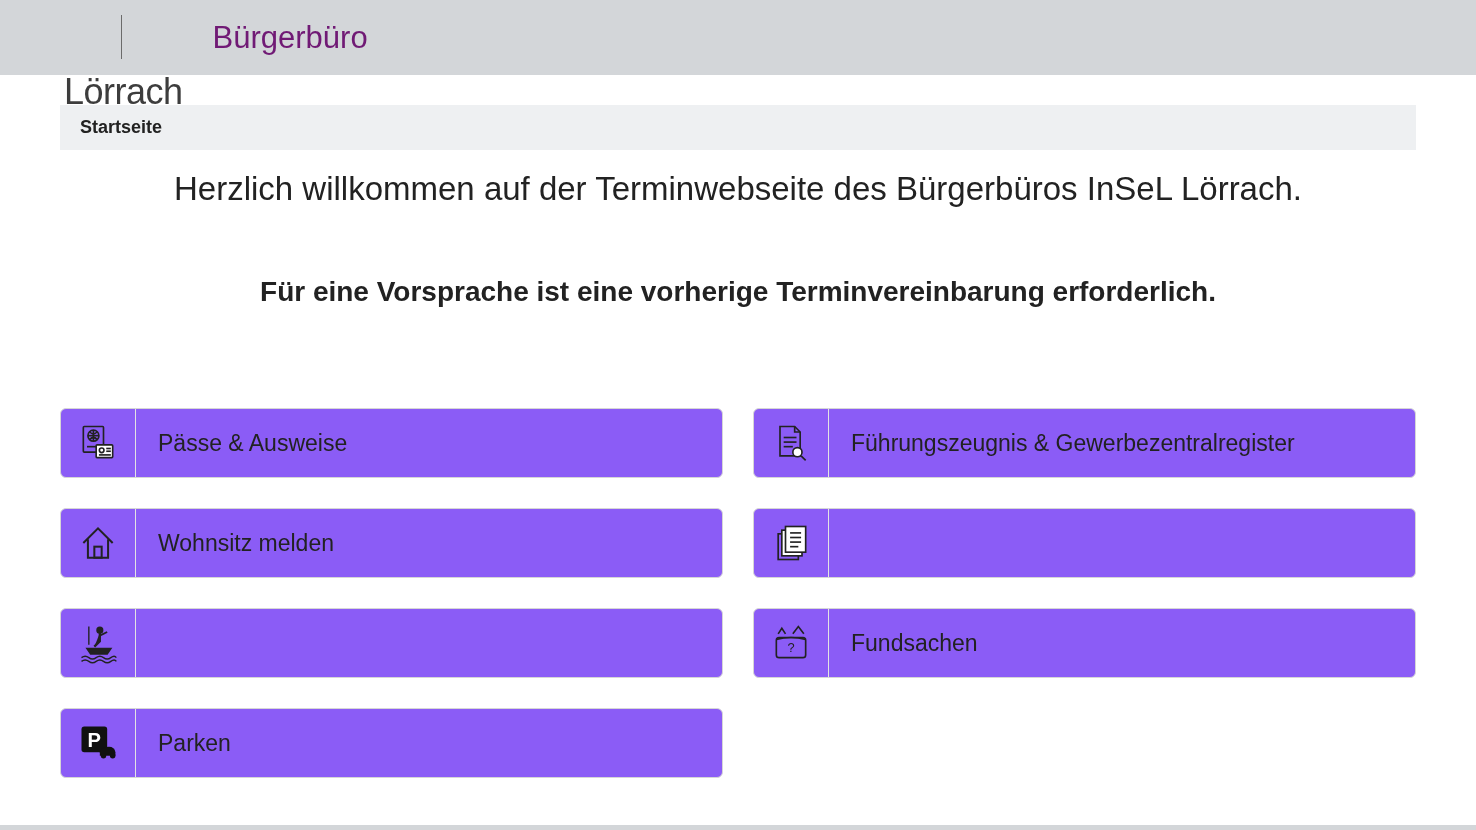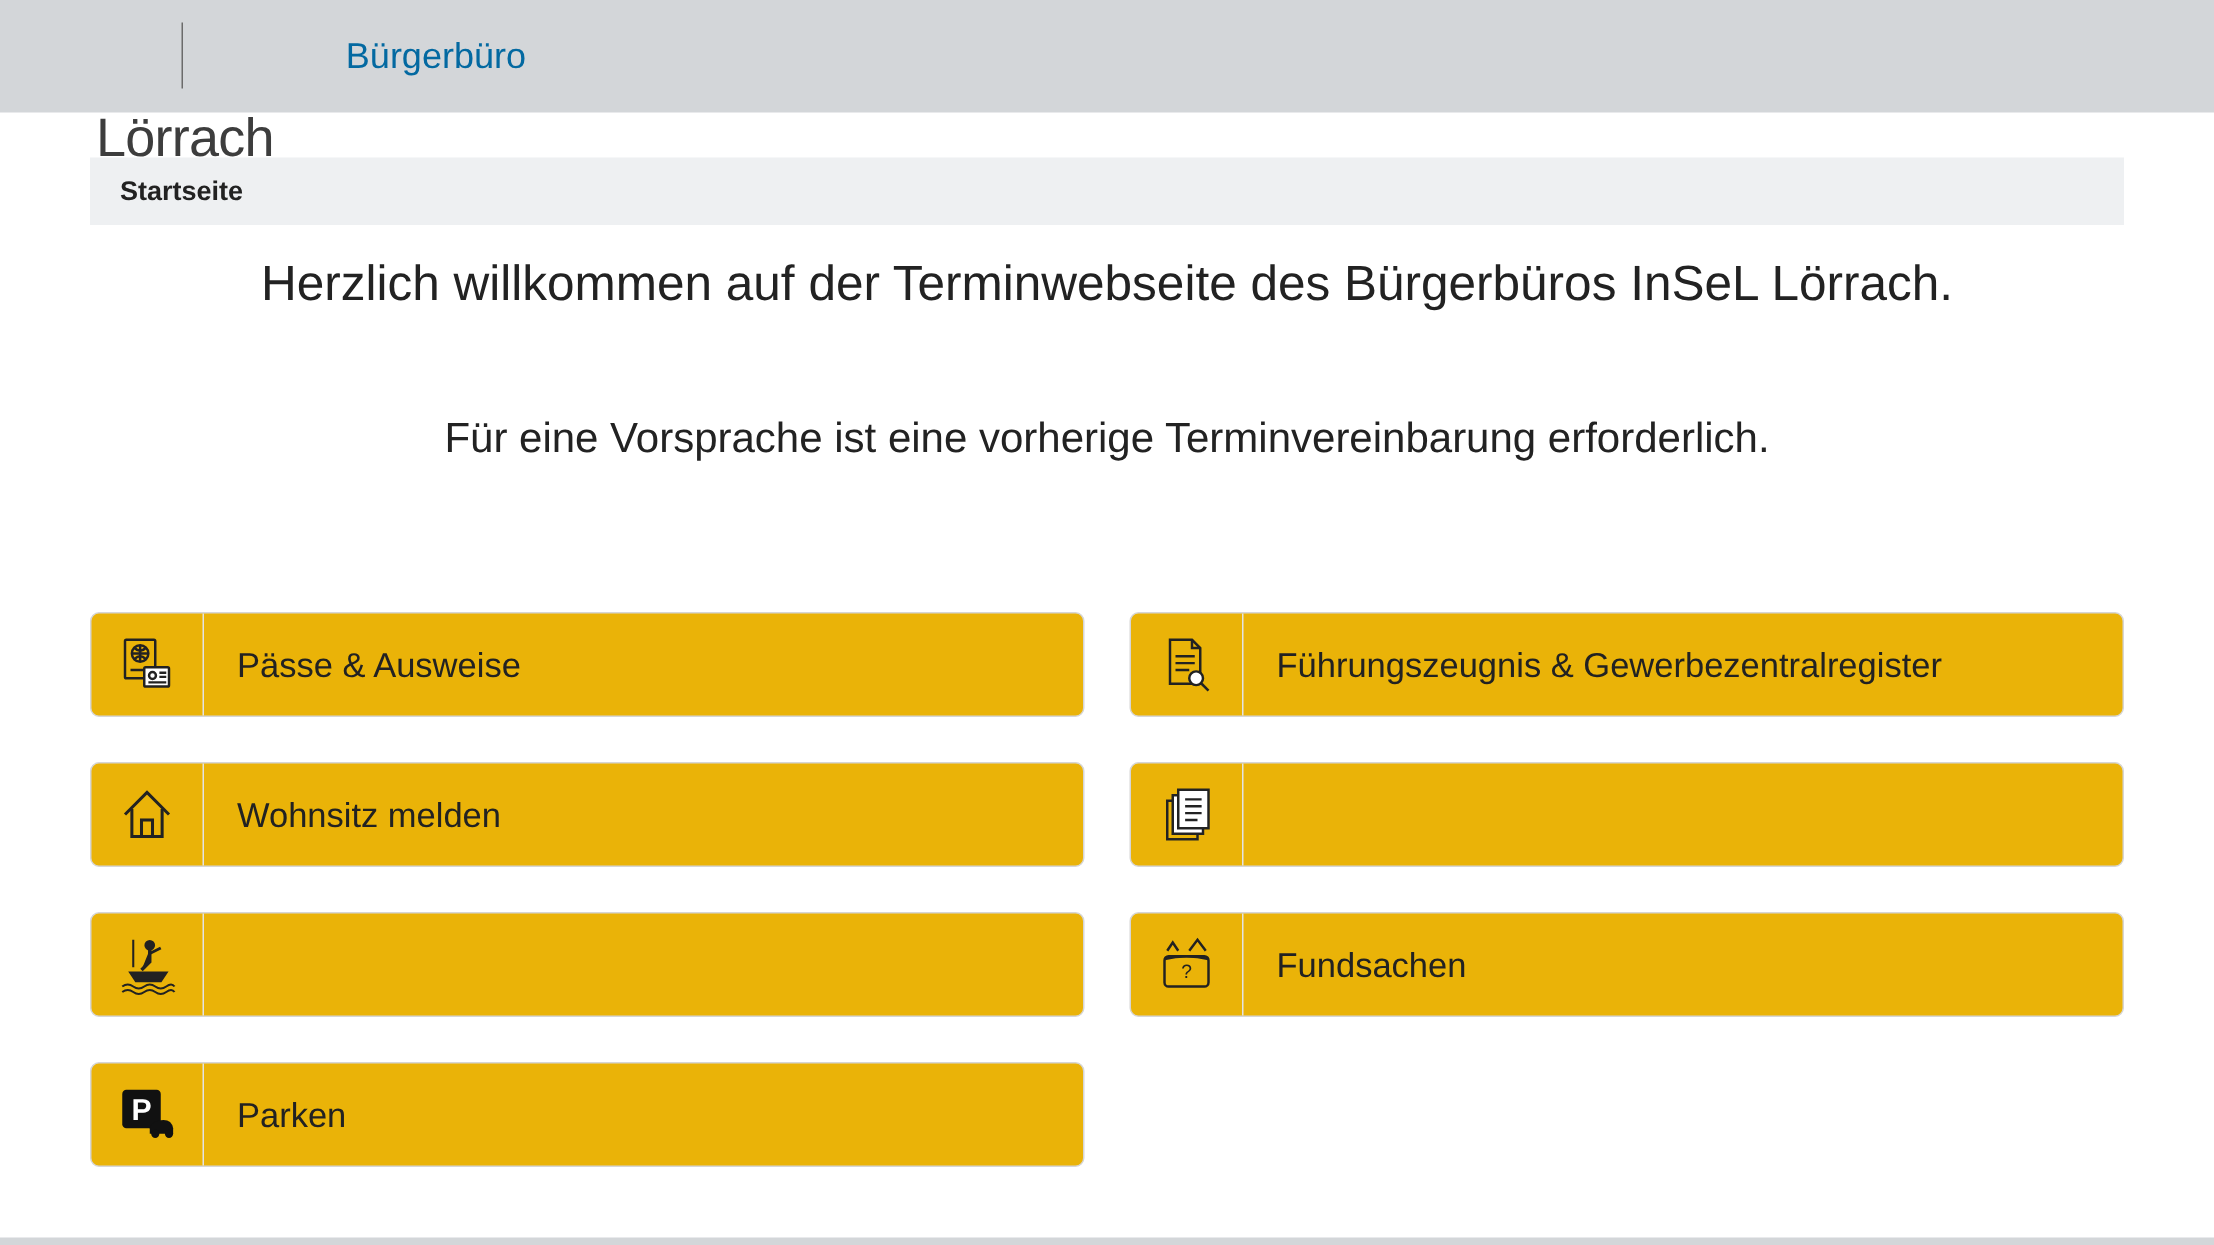--- a/index.html
+++ b/index.html
@@ -36,24 +36,24 @@
       background: #6b6b6b;
       margin: 0 4px 0 0;
     }
     .logo-text {
       font-size: 36px;
       font-weight: 400;
       color: #3d3d3d;
       letter-spacing: -0.5px;
     }
     .header-title {
-      font-size: 24px;
+      font-size: 31px;
       font-weight: 400;
-      color: #0369a1;
-      margin-left: 48px;
+      color: #701a75;
+      margin-left: 30px;
     }
     .content {
       padding: 30px 60px 15px 60px;
     }
     .breadcrumb {
       background: #eef0f2;
       padding: 12px 20px;
       font-size: 18px;
       font-weight: 700;
       color: #222;
@@ -63,37 +63,37 @@
       text-align: center;
       font-size: 33px;
       font-weight: 400;
       color: #222;
       margin-top: 18px;
       margin-bottom: 68px;
     }
     .welcome-subtitle {
       text-align: center;
       font-size: 28px;
-      font-weight: 400;
+      font-weight: 700;
       color: #222;
       margin-bottom: 100px;
     }
     .services-grid {
       display: grid;
       grid-template-columns: 1fr 1fr;
       gap: 30px 30px;
     }
     .service-card {
       border: 1px solid #d6d6d6;
       border-radius: 6px;
       display: flex;
       align-items: stretch;
       height: 70px;
       cursor: pointer;
-      background: #eab308;
+      background: #8b5cf6;
     }
     .icon-box {
       width: 75px;
       border-right: 1px solid #e3e3e3;
       display: flex;
       align-items: center;
       justify-content: center;
       flex-shrink: 0;
     }
     .service-label {

